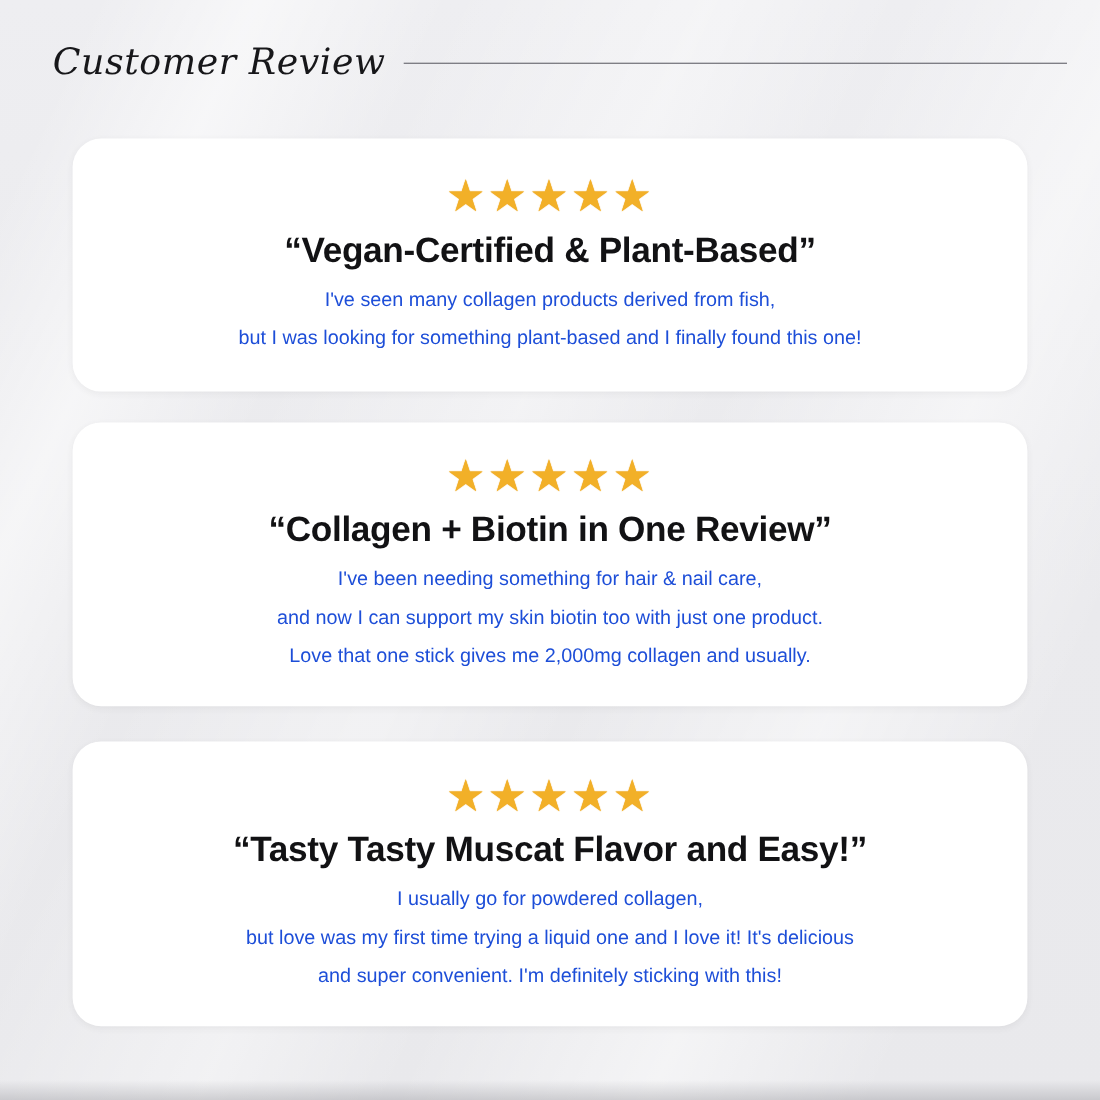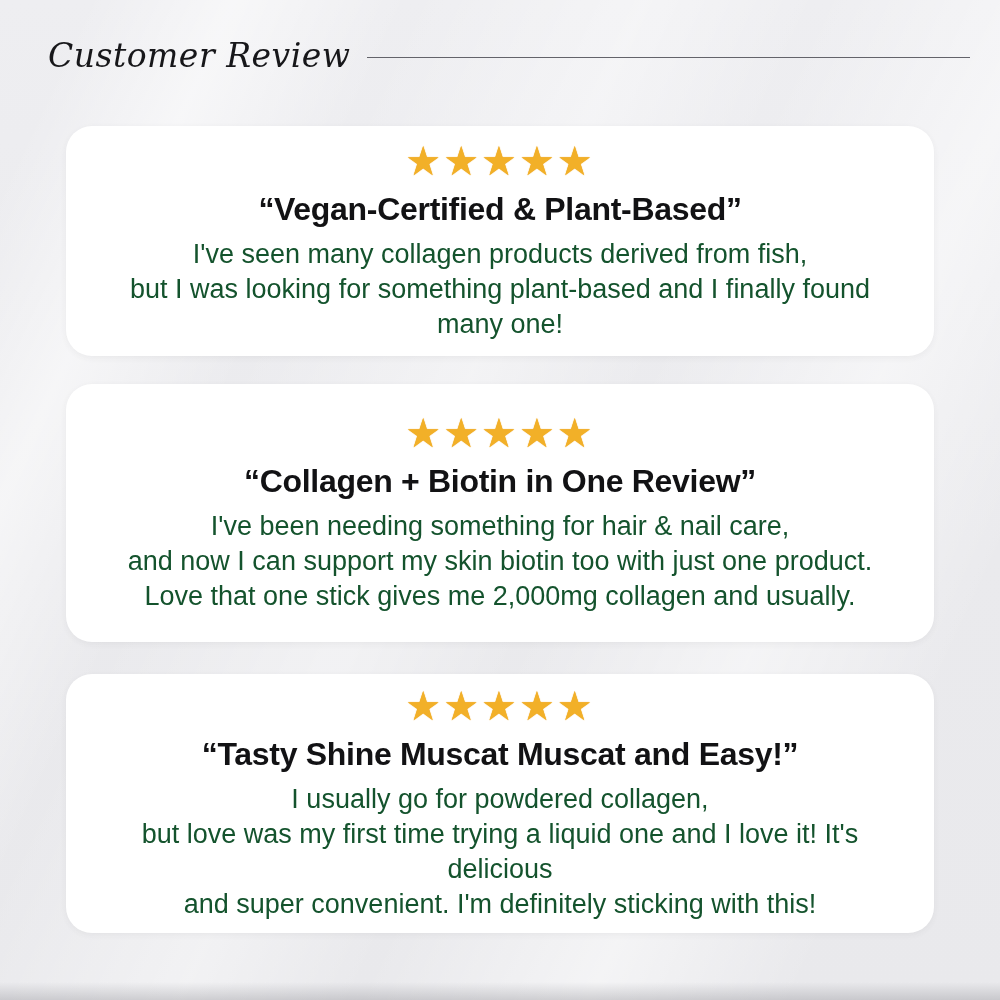--- a/index.html
+++ b/index.html
@@ -74,57 +74,57 @@
   }
   .card-title {
     margin-top: 9px;
     font-size: 32px;
     font-weight: 700;
     letter-spacing: -0.3px;
     color: #121214;
   }
   .card-body {
     margin-top: 9px;
-    font-size: 27px;
+    font-size: 18px;
     line-height: 35px;
-    color: #14532d;
+    color: #1d4ed8;
   }
 </style>
 </head>
 <body>
 
 <div class="page">
 
   <div class="header">
     <span class="header-title">Customer Review</span>
     <div class="header-rule"></div>
   </div>
 
   <section class="card card-1">
     <div class="stars">★★★★★</div>
     <div class="card-title">“Vegan-Certified &amp; Plant-Based”</div>
     <div class="card-body">
       <div>I've seen many collagen products derived from fish,</div>
-      <div>but I was looking for something plant-based and I finally found many one!</div>
+      <div>but I was looking for something plant-based and I finally found this one!</div>
     </div>
   </section>
 
   <section class="card card-2">
     <div class="stars">★★★★★</div>
     <div class="card-title">“Collagen + Biotin in One Review”</div>
     <div class="card-body">
       <div>I've been needing something for hair &amp; nail care,</div>
       <div>and now I can support my skin biotin too with just one product.</div>
       <div>Love that one stick gives me 2,000mg collagen and usually.</div>
     </div>
   </section>
 
   <section class="card card-3">
     <div class="stars">★★★★★</div>
-    <div class="card-title">“Tasty Shine Muscat Muscat and Easy!”</div>
+    <div class="card-title">“Tasty Tasty Muscat Flavor and Easy!”</div>
     <div class="card-body">
       <div>I usually go for powdered collagen,</div>
       <div>but love was my first time trying a liquid one and I love it! It's delicious</div>
       <div>and super convenient. I'm definitely sticking with this!</div>
     </div>
   </section>
 
 </div>
 
 </body></html>

